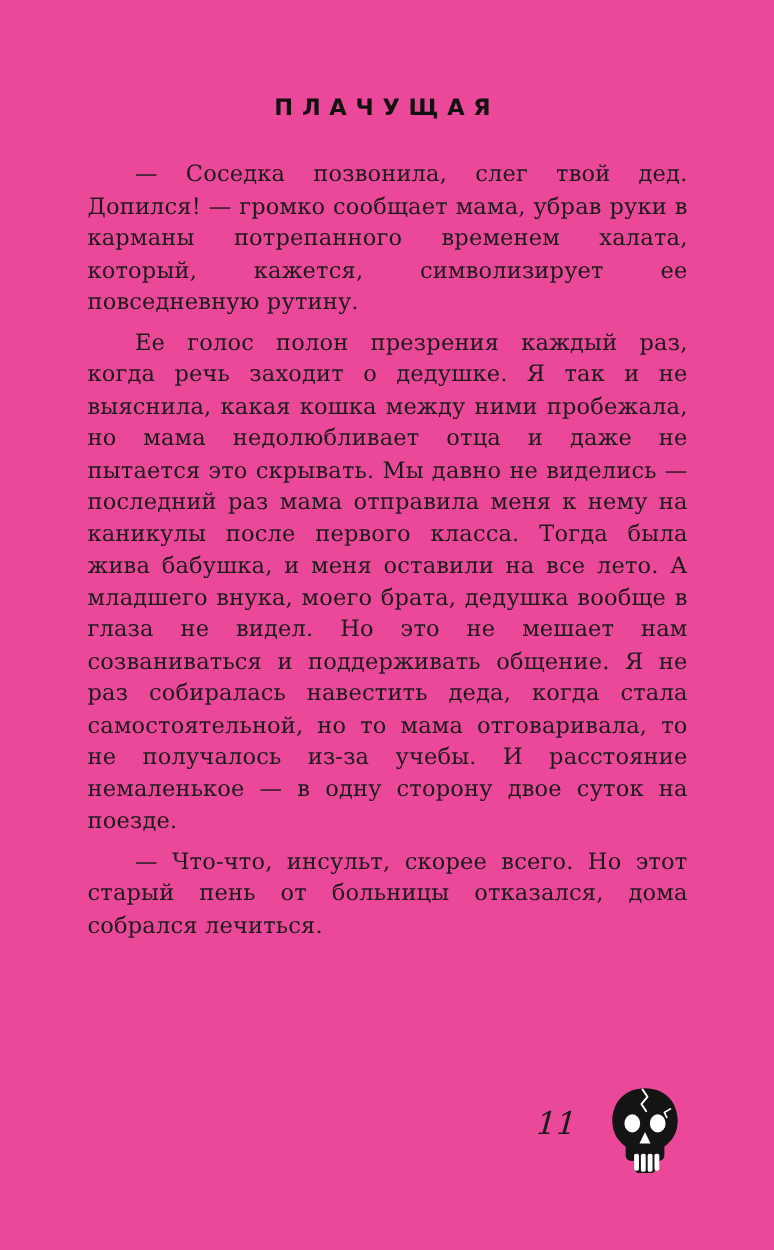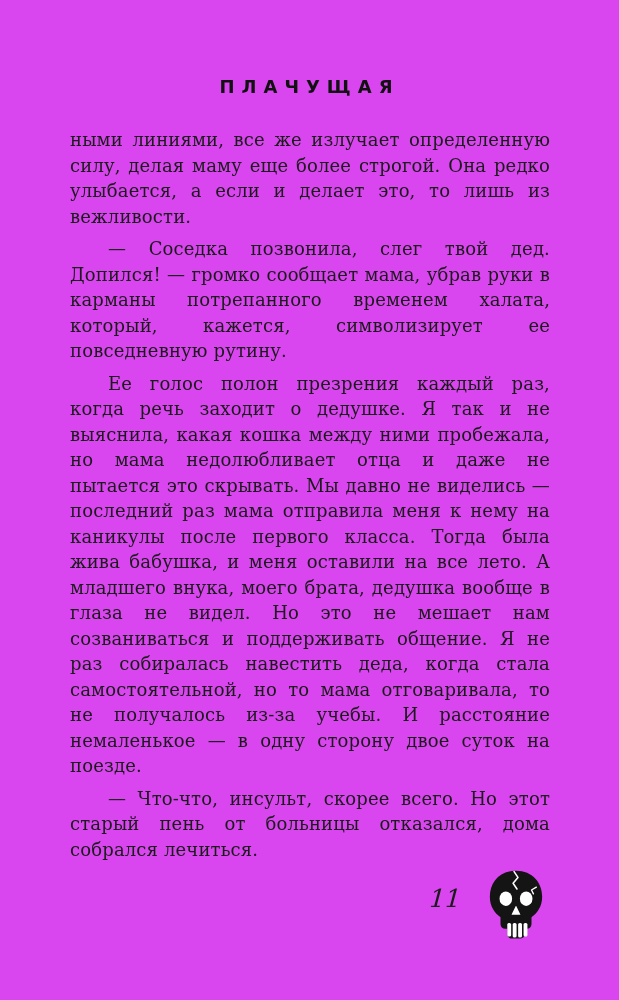--- a/index.html
+++ b/index.html
@@ -5,21 +5,21 @@
   html, body {
     margin: 0;
     padding: 0;
     background: #e9e9e9;
   }
   .page {
     position: relative;
     width: 619px;
     height: 1000px;
     margin: 0 auto;
-    background: #d946ef;
+    background: #ec4899;
     color: #1b1b1b;
     overflow: hidden;
     font-family: "DejaVu Serif", "Liberation Serif", serif;
   }
   .running-head {
     position: absolute;
     top: 76px;
     left: 0;
     right: 0;
     text-align: center;
@@ -77,21 +77,20 @@
   }
 </style>
 </head>
 <body>
 
 <div class="page">
 
   <div class="running-head">ПЛАЧУЩАЯ</div>
 
   <div class="body-text">
-    <p class="no-indent">ными линиями, все же излучает определенную силу, делая маму еще более строгой. Она редко улыбается, а если и делает это, то лишь из вежливости.</p>
     <p class="indent">— Соседка позвонила, слег твой дед. Допился! — громко сообщает мама, убрав руки в карманы потрепанного временем халата, который, кажется, символизирует ее повседневную рутину.</p>
     <p class="indent">Ее голос полон презрения каждый раз, когда речь заходит о дедушке. Я так и не выяснила, какая кошка между ними пробежала, но мама недолюбливает отца и даже не пытается это скрывать. Мы давно не виделись — последний раз мама отправила меня к нему на каникулы после первого класса. Тогда была жива бабушка, и меня оставили на все лето. А младшего внука, моего брата, дедушка вообще в глаза не видел. Но это не мешает нам созваниваться и поддерживать общение. Я не раз собиралась навестить деда, когда стала самостоятельной, но то мама отговаривала, то не получалось из-за учебы. И расстояние немаленькое — в одну сторону двое суток на поезде.</p>
     <p class="indent">— Что-что, инсульт, скорее всего. Но этот старый пень от больницы отказался, дома собрался лечиться.</p>
   </div>
 
   <div class="footer">
     <span class="page-number">11</span>
     <span class="skull">
       <svg viewBox="0 0 64 78" xmlns="http://www.w3.org/2000/svg" aria-hidden="true">
 

